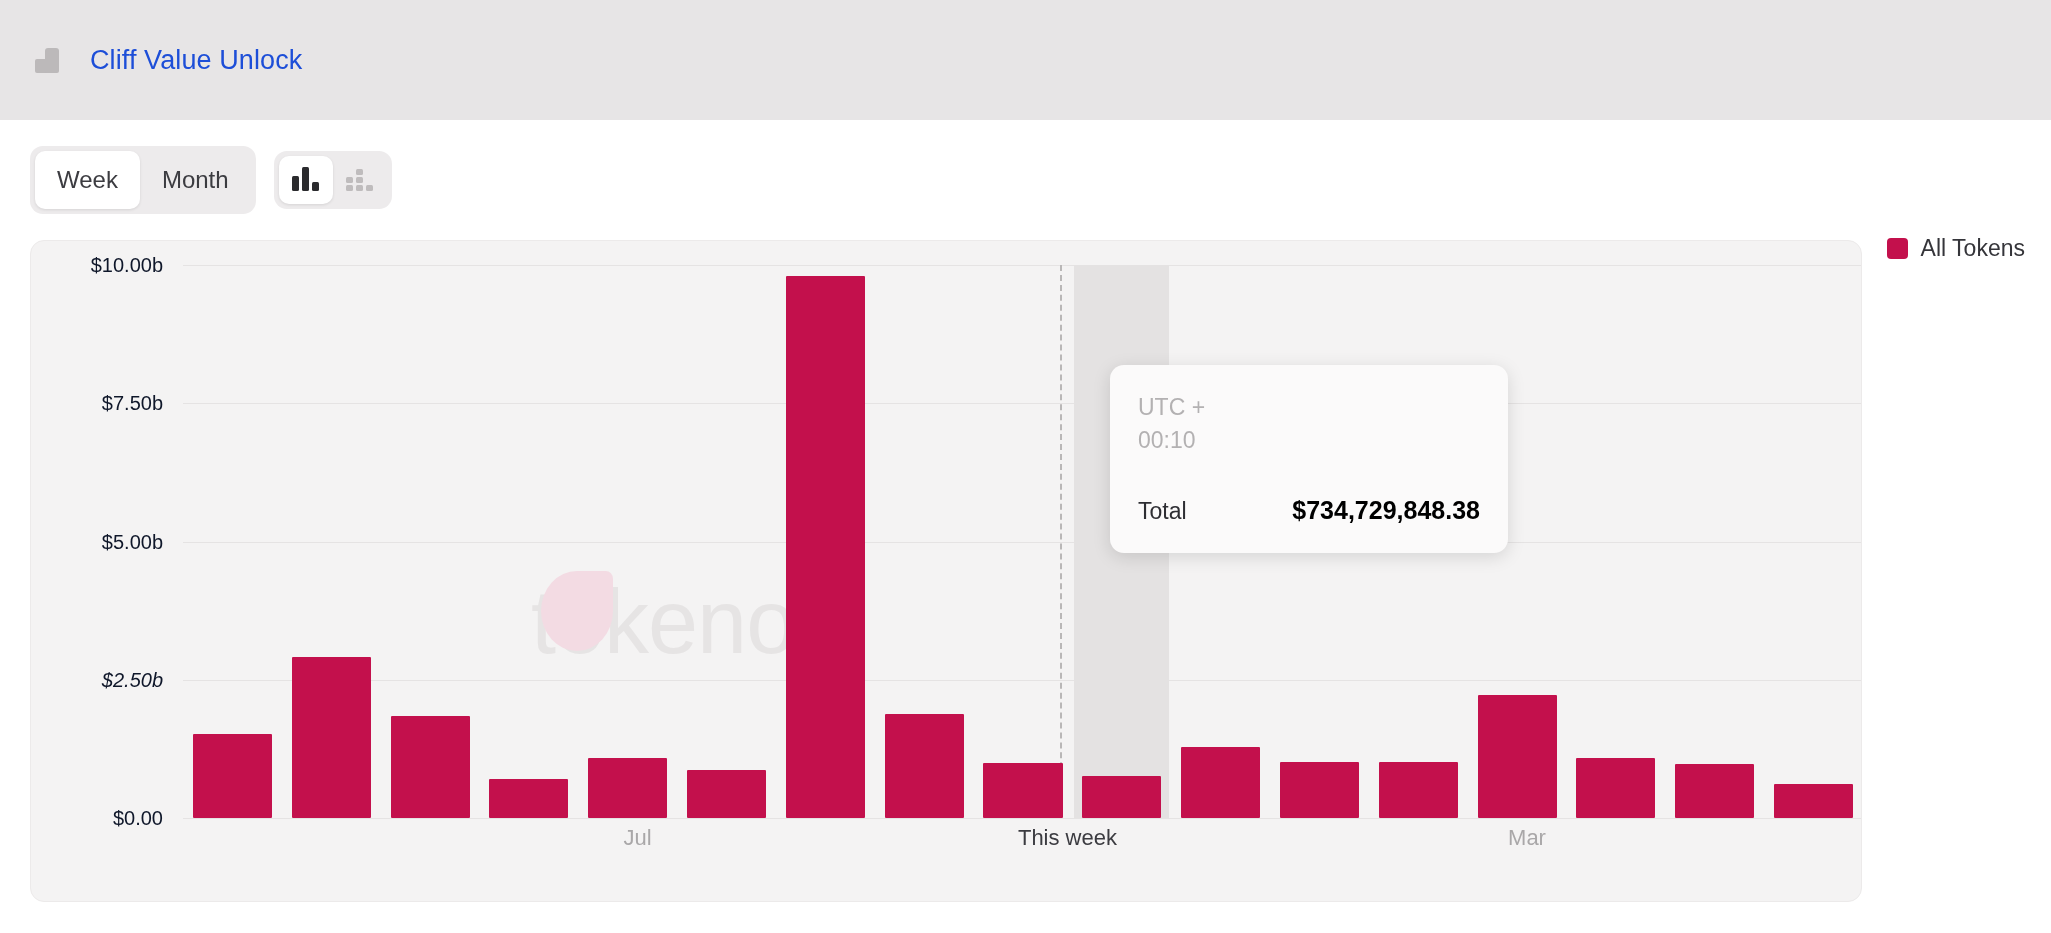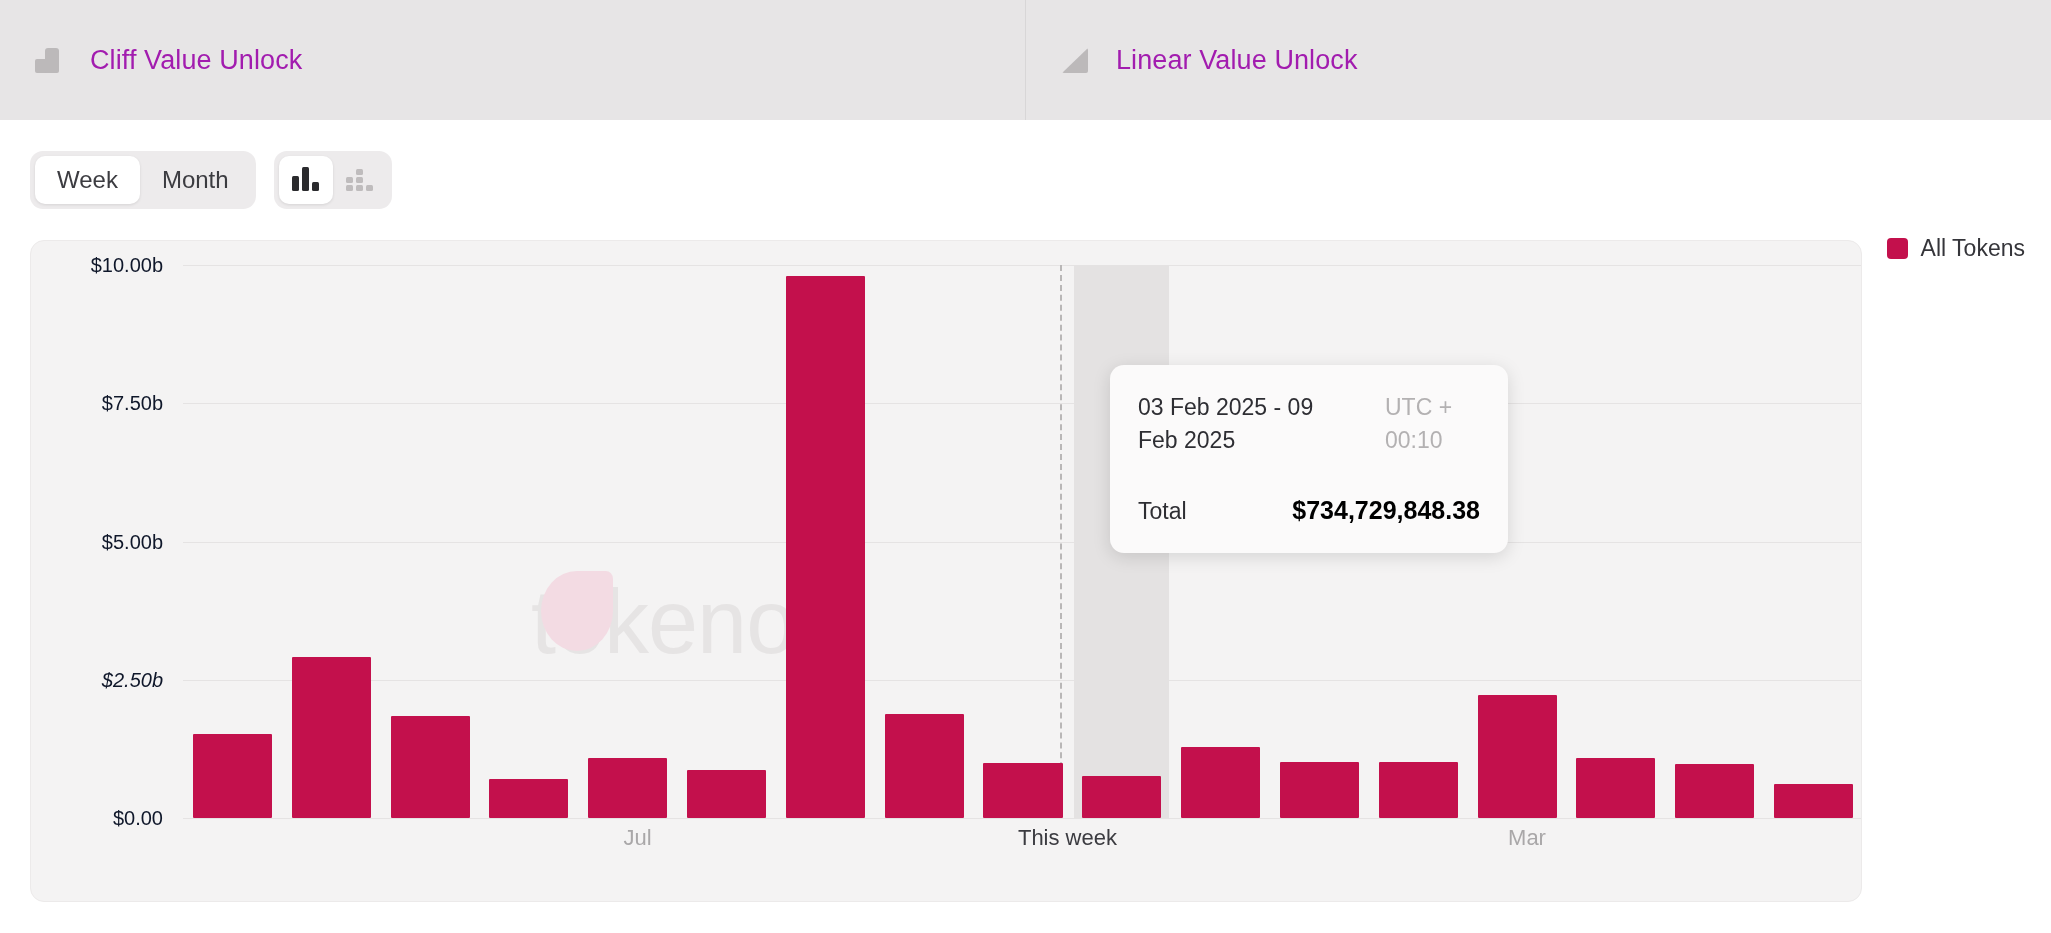--- a/index.html
+++ b/index.html
@@ -17,21 +17,21 @@
     width: 2051px;
     background: #e7e5e6;
   }
   .tab {
     flex: 1 1 0;
     display: flex;
     align-items: center;
     gap: 26px;
     padding-left: 34px;
     font-size: 27px;
-    color: #a21caf;
+    color: #1d4ed8;
     background: #e7e5e6;
     border-right: 1px solid #d8d6d7;
     position: relative;
     cursor: pointer;
   }
   .tab:last-child { border-right: none; }
   .tab.active {
     background: #fcfbfb;
     color: #b5154f;
     border-right: 1px solid #e0dedf;
@@ -86,21 +86,21 @@
     align-items: center;
     gap: 18px;
     padding: 30px 0 0 30px;
     height: 90px;
   }
   .seg {
     display: flex;
     background: #edebec;
     border-radius: 13px;
     padding: 5px;
-    height: 58px;
+    height: 68px;
   }
   .seg-btn {
     display: flex; align-items: center; justify-content: center;
     padding: 0 22px;
     font-size: 24px;
     color: #3c3c41;
     border-radius: 10px;
     cursor: pointer;
     white-space: nowrap;
   }
@@ -233,26 +233,20 @@
 
 
   <div class="tab">
     <span class="tab-ico ico-cliff">
       <span class="s1"></span>
         <span class="s2"></span>
     </span>
     <span class="tab-label">Cliff Value Unlock</span>
   </div>
 
-  <div class="tab">
-    <span class="tab-ico ico-linear">
-      <span class="tri"></span>
-    </span>
-    <span class="tab-label">Linear Value Unlock</span>
-  </div>
 
 </div>
 
 <div class="toolbar">
 
   <div class="seg">
     <div class="seg-btn on">Week</div>
     <div class="seg-btn">Month</div>
   </div>
 
@@ -332,20 +326,19 @@
         <div class="xlab" style="left: 454.588px;">Jul</div>
         <div class="xlab now" style="left: 884.471px;">This week</div>
         <div class="xlab" style="left: 1344px;">Mar</div>
       </div>
   </div>
 
 </div>
 
 <div class="tooltip">
   <div class="tt-head">
-    <div class="tt-range">03 Feb 2025 - 09 Feb 2025</div>
     <div class="tt-utc">UTC + 00:10</div>
   </div>
   <div class="tt-row">
     <span class="tt-k">Total</span>
     <span class="tt-v">$734,729,848.38</span>
   </div>
 </div>
 
 </body></html>

